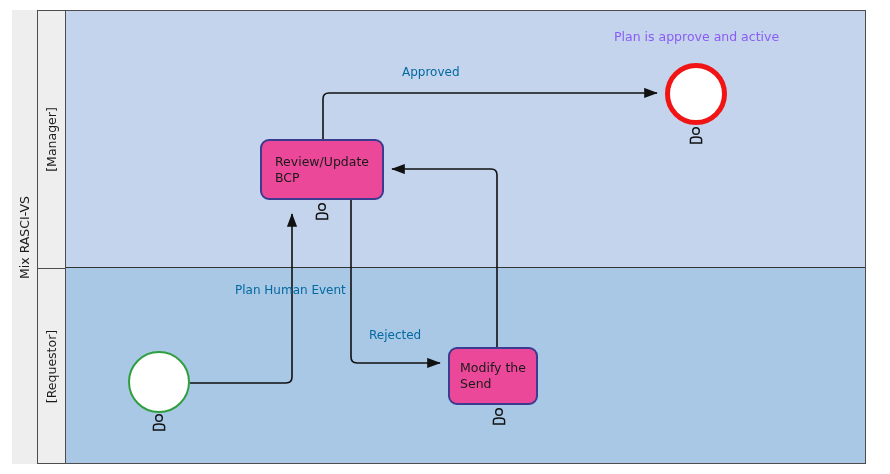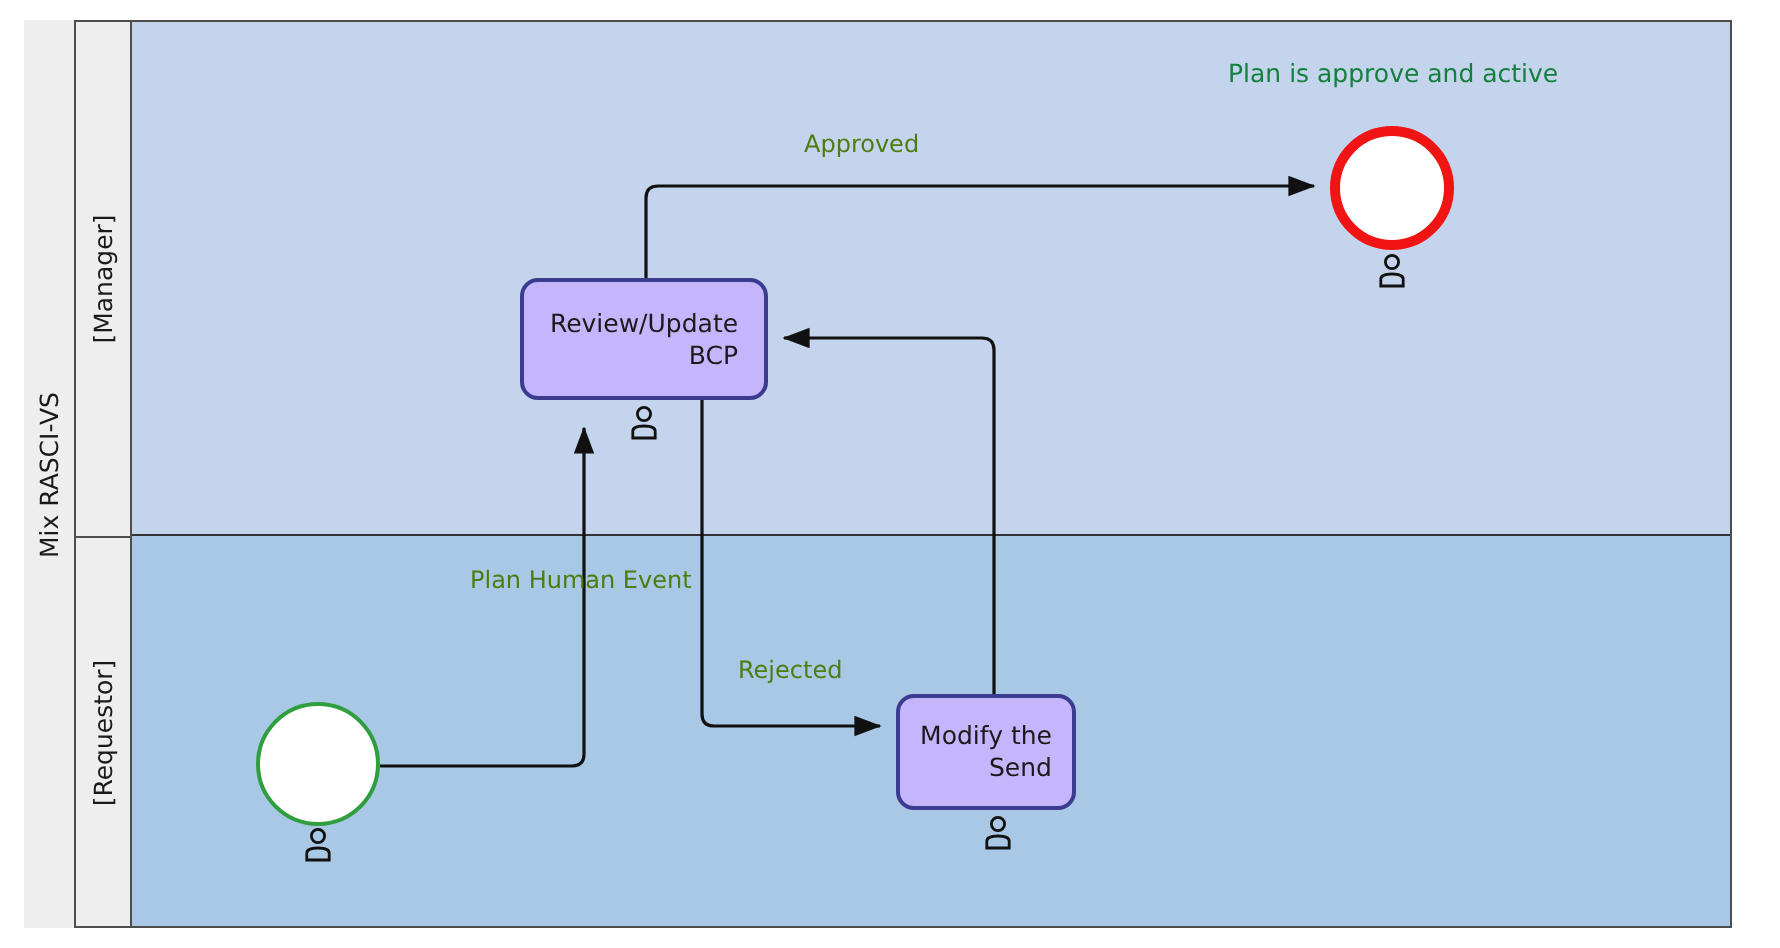--- a/index.html
+++ b/index.html
@@ -34,40 +34,40 @@
   #lane-requestor .lane-label{left:0;top:0;width:28px;height:195px;
         border-top:1px solid #4d4d4d;}
   #lane-requestor .lane-body{left:28px;top:0;width:799px;height:195px;
         background:#a8c8e5;}
 
   
   #edges{position:absolute;left:0;top:0;width:890px;height:474px;
          pointer-events:none;}
 
   
-  .task{position:absolute;box-sizing:border-box;background:#c4b5fd;
+  .task{position:absolute;box-sizing:border-box;background:#ec4899;
         border:2px solid #3b3b8f;border-radius:9px;
-        display:flex;align-items:center;justify-content:center;text-align:right;
+        display:flex;align-items:center;justify-content:center;text-align:left;
         font-size:12.5px;color:#1a1a1a;line-height:1.25;}
   #task-review{left:260px;top:139px;width:124px;height:61px;}
   #task-modify{left:448px;top:347px;width:90px;height:58px;}
 
   .event{position:absolute;box-sizing:border-box;border-radius:50%;
          background:#ffffff;}
   #event-start{left:128px;top:351px;width:62px;height:62px;
          border:2px solid #2f9e3f;}
   #event-end{left:665px;top:63px;width:62px;height:62px;
          border:5px solid #f01414;}
 
-  .evt-label{position:absolute;font-size:12.5px;color:#15803d;
+  .evt-label{position:absolute;font-size:12.5px;color:#8b5cf6;
          white-space:nowrap;}
   #label-start-event{left:111px;top:313px;}
   #label-end-event{left:614px;top:29px;}
 
-  .edge-label{position:absolute;font-size:12px;color:#4d7c0f;
+  .edge-label{position:absolute;font-size:12px;color:#0369a1;
          white-space:nowrap;}
   #label-approved{left:402px;top:65px;}
   #label-sendback{left:439px;top:235px;}
   #label-starthuman{left:235px;top:283px;}
   #label-rejected{left:324px;top:328px;margin-left:45px;}
 
   .person-icon{position:absolute;width:16px;height:18px;}
 </style>
 </head>
 <body>

